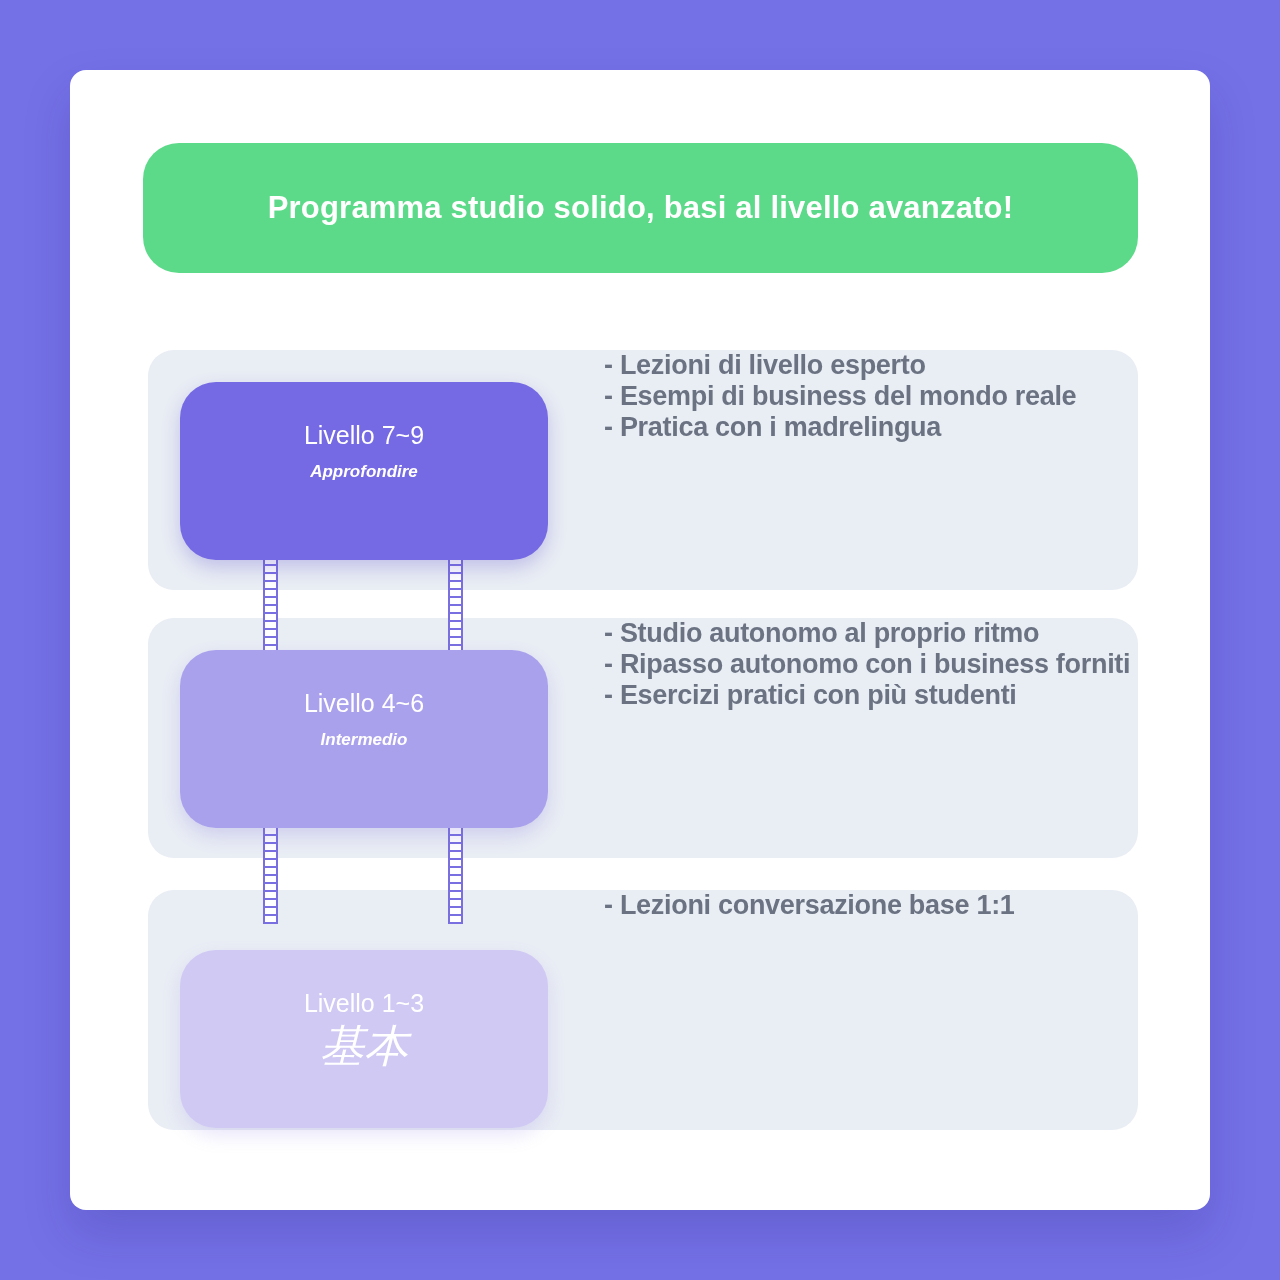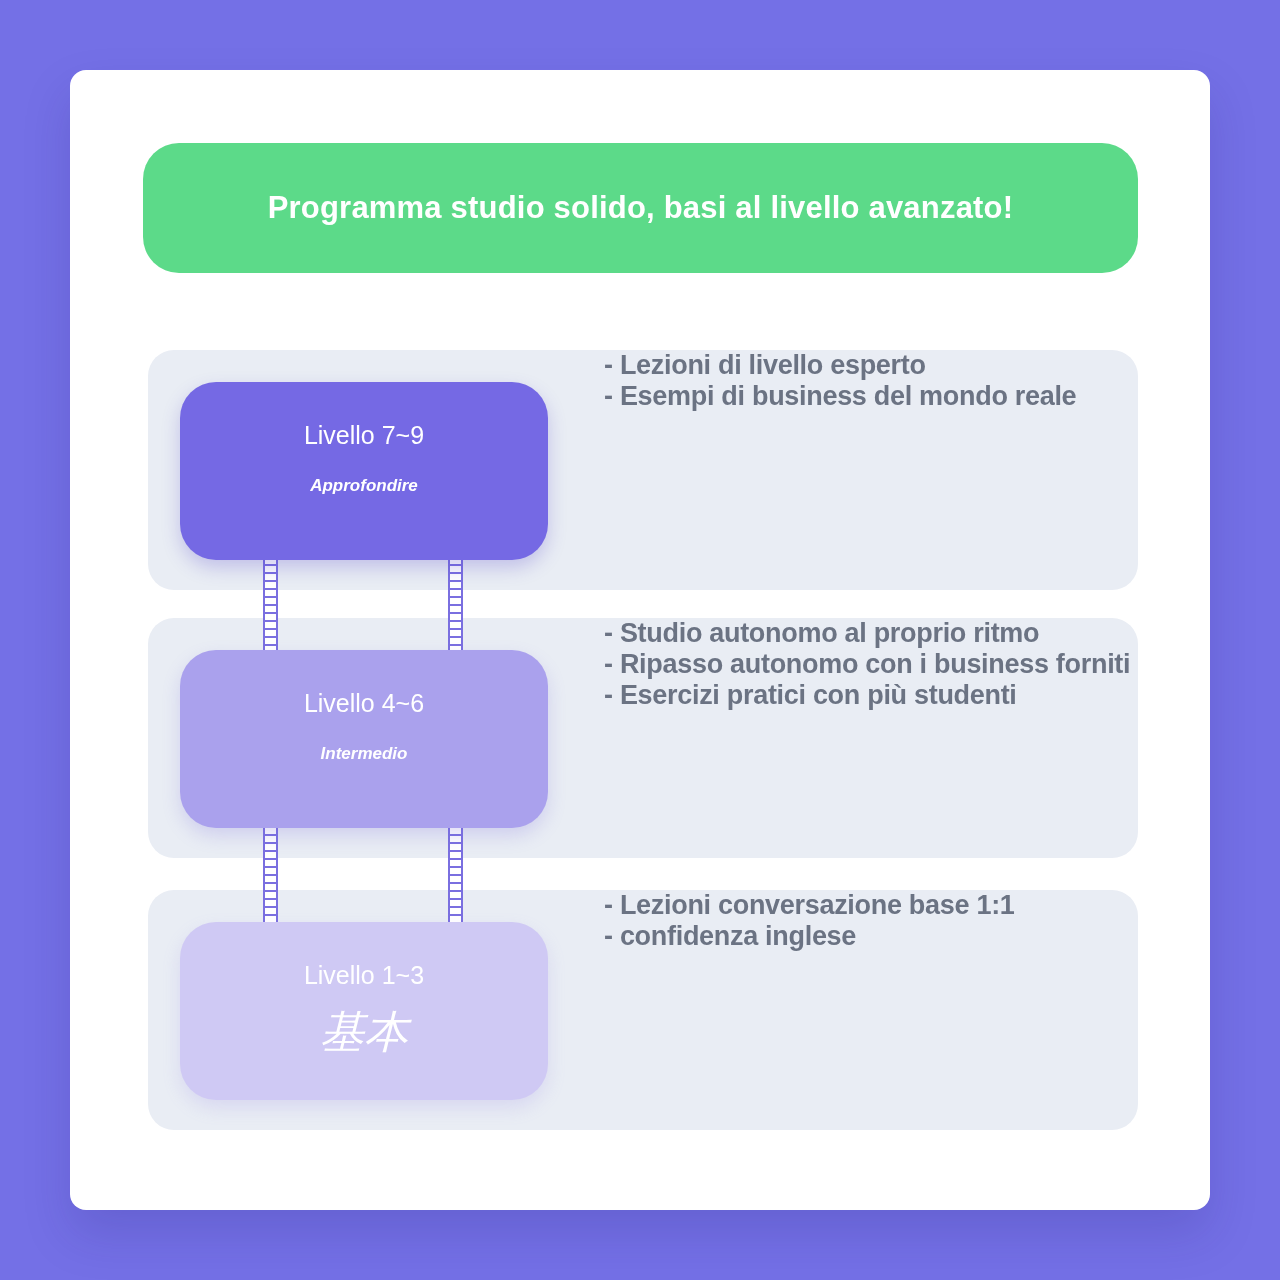--- a/index.html
+++ b/index.html
@@ -53,26 +53,26 @@
   .row-0{top:280px;}
   .row-1{top:548px;}
   .row-2{top:820px;}
   .level-box{
     position:absolute;
     left:32px;top:32px;
     width:368px;height:178px;
     border-radius:36px;
     display:flex;flex-direction:column;align-items:center;
     padding-top:38px;
-    gap:26px;
+    gap:12px;
     z-index:10;
   }
   .row-0 .level-box{background:var(--level-7-9);box-shadow:0 8px 18px rgba(80,65,200,0.25);}
   .row-1 .level-box{background:var(--level-4-6);box-shadow:0 8px 18px rgba(120,105,220,0.22);}
-  .row-2 .level-box{background:var(--level-1-3);box-shadow:0 8px 18px rgba(150,135,230,0.20);}
+  .row-2 .level-box{background:var(--level-1-3);box-shadow:0 8px 18px rgba(150,135,230,0.20);margin-top:28px;}
   .level-name{
     color:#ffffff;
     font-size:25px;
     font-weight:500;
     line-height:30px;
   }
   .level-subtitle{
     color:#ffffff;
     font-size:17px;
     font-weight:700;
@@ -130,20 +130,21 @@
   <div class="ladder ladder-2b"></div>
 
   <div class="level-row row-0">
     <div class="level-box">
       <div class="level-name">Livello 7~9</div>
       <div class="level-subtitle">Approfondire</div>
     </div>
     <div class="bullet-list">
       <div class="bullet-item">- Lezioni di livello esperto</div>
       <div class="bullet-item">- Esempi di business del mondo reale</div>
+      <div class="bullet-item">- Pratica con i madrelingua</div>
     </div>
   </div>
 
   <div class="level-row row-1">
     <div class="level-box">
       <div class="level-name">Livello 4~6</div>
       <div class="level-subtitle">Intermedio</div>
     </div>
     <div class="bullet-list">
       <div class="bullet-item">- Studio autonomo al proprio ritmo</div>
@@ -152,17 +153,16 @@
     </div>
   </div>
 
   <div class="level-row row-2">
     <div class="level-box">
       <div class="level-name">Livello 1~3</div>
       <div class="level-subtitle cjk">基本</div>
     </div>
     <div class="bullet-list">
       <div class="bullet-item">- Lezioni conversazione base 1:1</div>
-      <div class="bullet-item">- confidenza inglese</div>
     </div>
   </div>
 
 </div>
 
 </body></html>

